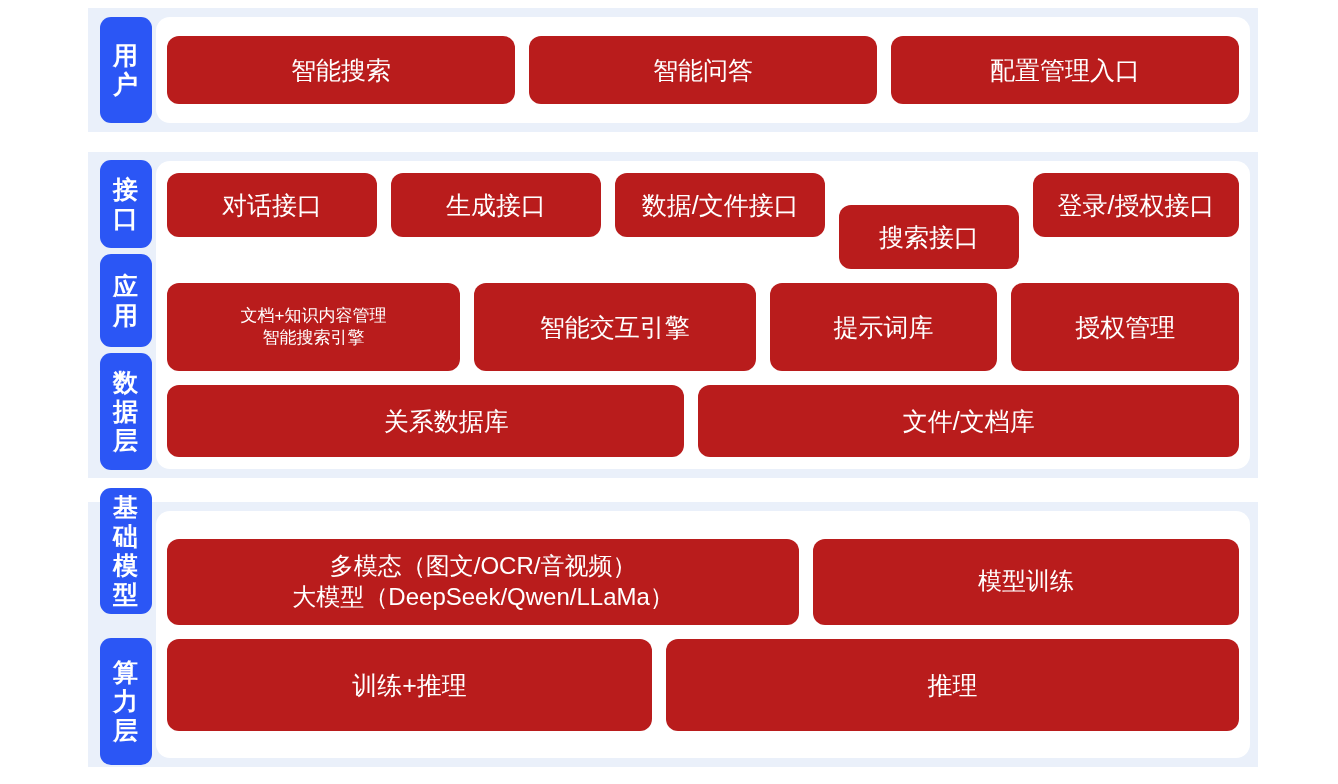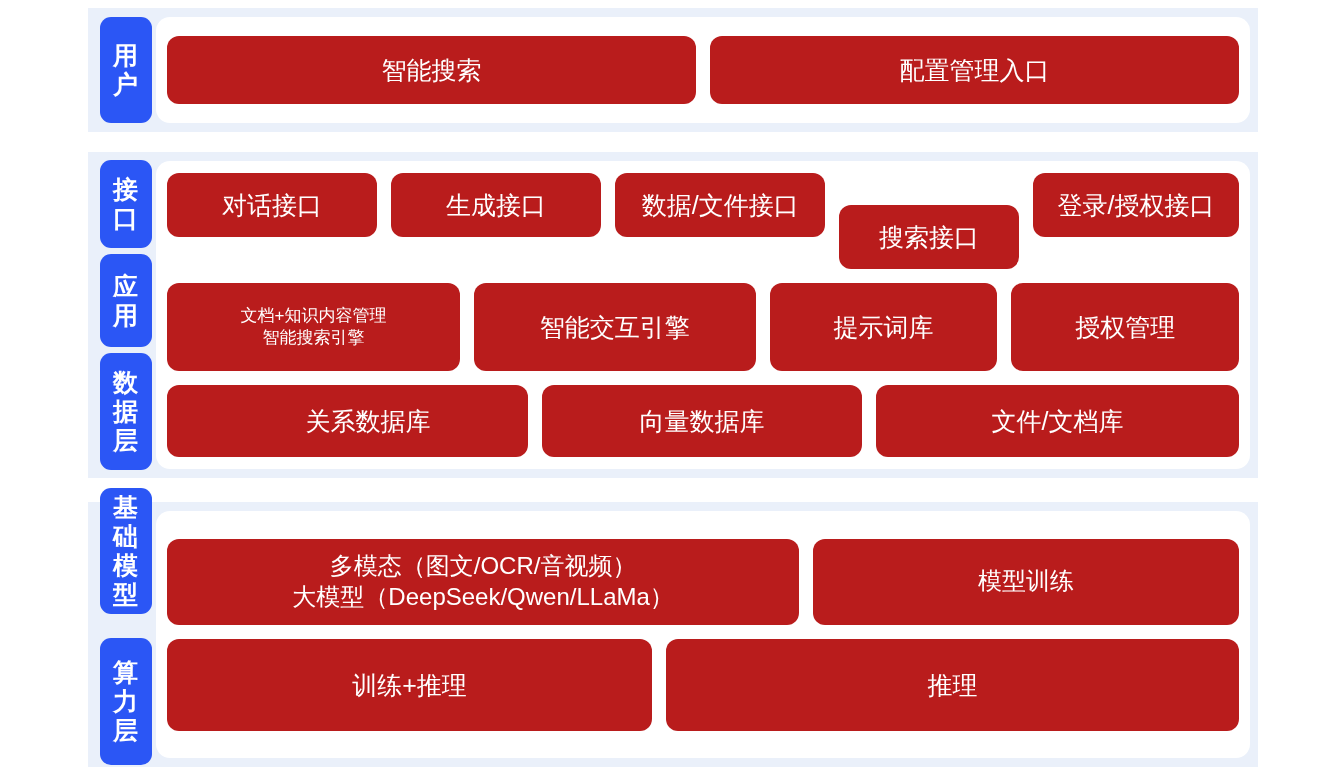--- a/index.html
+++ b/index.html
@@ -140,20 +140,21 @@
 
   <div class="section" id="section-user">
     <div class="tier-col">
       <div class="tier-tab t-user">
         <span>用户</span>
       </div>
     </div>
     <div class="card">
       <div class="box-row" id="row-user-apps">
         <div class="box">智能搜索</div>
+        <div class="box">智能问答</div>
         <div class="box">配置管理入口</div>
       </div>
     </div>
   </div>
 
   <div class="section" id="section-platform">
     <div class="tier-col">
       <div class="tier-tab t-interface">
         <span>接口</span>
       </div>
@@ -177,21 +178,20 @@
       <div class="box-row" id="row-app">
         <div class="box small-text" style="flex:1.22 1 0;">文档+知识内容管理
 智能搜索引擎</div>
         <div class="box" style="flex:1.17 1 0;">智能交互引擎</div>
         <div class="box" style="flex:0.94 1 0;">提示词库</div>
         <div class="box" style="flex:0.94 1 0;">授权管理</div>
       </div>
 
       <div class="box-row" id="row-database">
         <div class="box" style="flex:1.02 1 0;padding-left:45px;">关系数据库</div>
-        <div class="box" style="flex:1.02 1 0;">向量数据库</div>
         <div class="box" style="flex:1.16 1 0;">文件/文档库</div>
       </div>
 
     </div>
   </div>
 
   <div class="section" id="section-infra">
     <div class="tier-col">
       <div class="tier-tab t-model">
         <span>基础模型</span>

